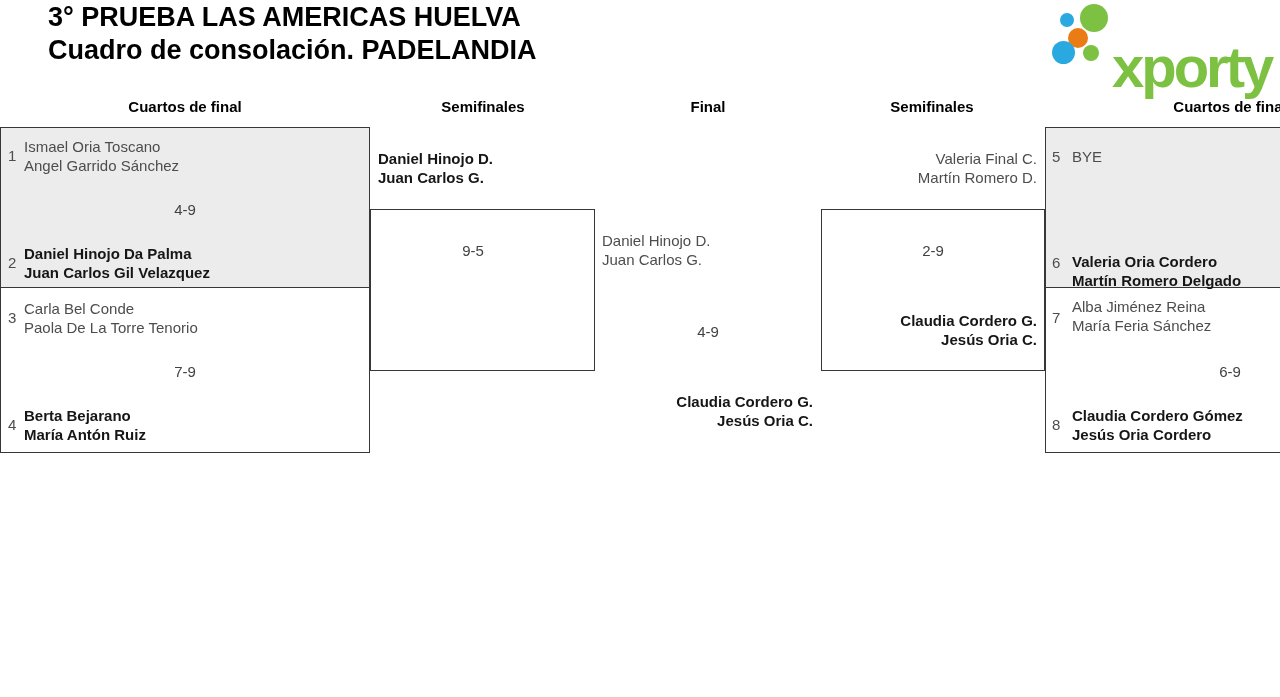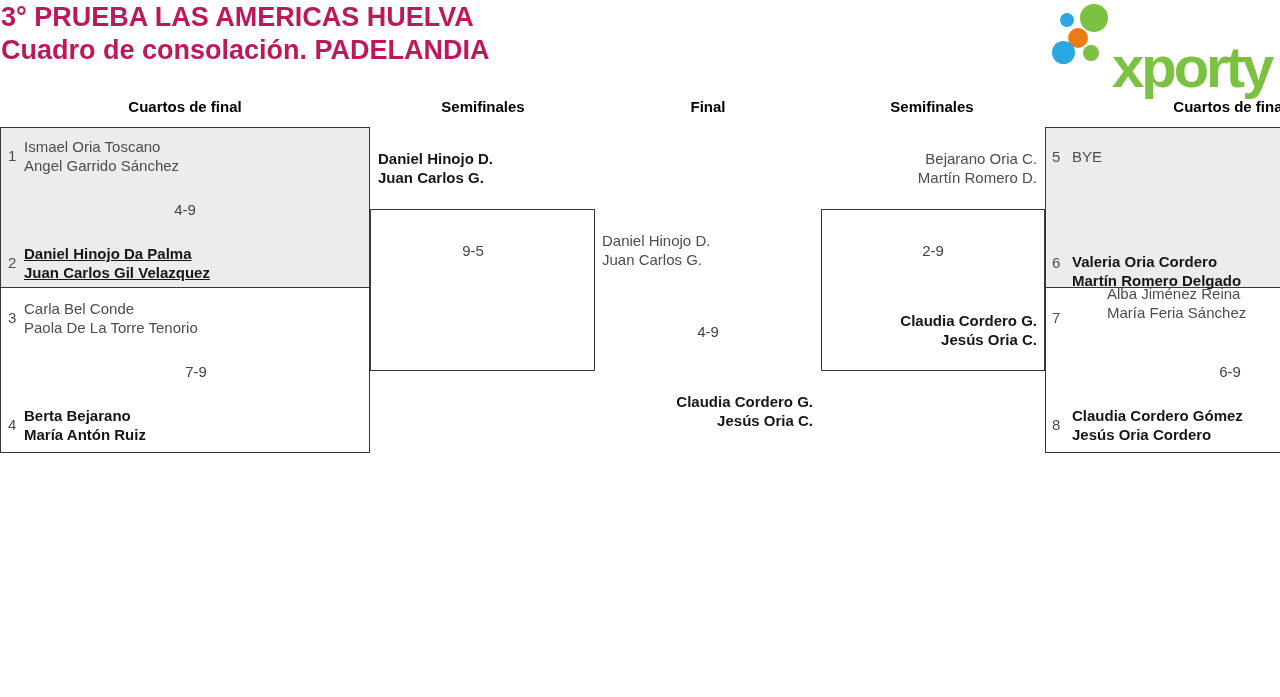--- a/index.html
+++ b/index.html
@@ -2,21 +2,21 @@
 <html><head>
 <meta charset="utf-8">
 <style>
   html,body{margin:0;padding:0;background:#fff;}
   .canvas{
     position:relative;width:1280px;height:697px;overflow:hidden;background:#ffffff;
     font-family:"Liberation Sans","DejaVu Sans",sans-serif;
   }
   .page-title{
     position:absolute;left:1px;top:1px;
-    font-size:27px;font-weight:700;line-height:33px;color:#be185d;letter-spacing:0;
+    font-size:27px;font-weight:700;line-height:33px;color:#000000;letter-spacing:0;padding-left:47px;
   }
   .round-header{
     position:absolute;top:98px;width:220px;text-align:center;
     font-size:15px;font-weight:700;color:#000;
   }
   .box{
     position:absolute;box-sizing:border-box;border:1.5px solid #373737;background:#ffffff;
   }
   .box.shaded{background:#ececec;}
   .seed{
@@ -70,31 +70,31 @@
   <div class="box shaded" style="left:1045px;top:127px;width:370px;height:161px;"></div>
   <div class="box" style="left:1045px;top:287px;width:370px;height:166px;"></div>
 
   <div class="seed" style="left:8px;top:146px;">1</div>
   <div class="team" style="left:24px;top:137px;">
     <div>Ismael Oria Toscano</div>
     <div>Angel Garrido Sánchez</div>
   </div>
   <div class="score" style="left:0;top:200px;width:370px;">4-9</div>
   <div class="seed" style="left:8px;top:253px;">2</div>
-  <div class="team winner" style="left:24px;top:244px;text-decoration:underline;">
+  <div class="team winner" style="left:24px;top:244px;">
     <div>Daniel Hinojo Da Palma</div>
     <div>Juan Carlos Gil Velazquez</div>
   </div>
 
   <div class="seed" style="left:8px;top:308px;">3</div>
   <div class="team" style="left:24px;top:299px;">
     <div>Carla Bel Conde</div>
     <div>Paola De La Torre Tenorio</div>
   </div>
-  <div class="score" style="left:0;top:362px;width:370px;padding-left:11px;">7-9</div>
+  <div class="score" style="left:0;top:362px;width:370px;">7-9</div>
   <div class="seed" style="left:8px;top:415px;">4</div>
   <div class="team winner" style="left:24px;top:406px;">
     <div>Berta Bejarano</div>
     <div>María Antón Ruiz</div>
   </div>
 
   <div class="team winner" style="left:378px;top:149px;">
     <div>Daniel Hinojo D.</div>
     <div>Juan Carlos G.</div>
   </div>
@@ -104,42 +104,42 @@
     <div>Daniel Hinojo D.</div>
     <div>Juan Carlos G.</div>
   </div>
   <div class="score" style="left:595px;top:322px;width:226px;">4-9</div>
   <div class="team winner right" style="right:467px;top:392px;">
     <div>Claudia Cordero G.</div>
     <div>Jesús Oria C.</div>
   </div>
 
   <div class="team right" style="right:243px;top:149px;">
-    <div>Bejarano Oria C.</div>
+    <div>Valeria Final C.</div>
     <div>Martín Romero D.</div>
   </div>
   <div class="score" style="left:821px;top:241px;width:224px;">2-9</div>
   <div class="team winner right" style="right:243px;top:311px;">
     <div>Claudia Cordero G.</div>
     <div>Jesús Oria C.</div>
   </div>
 
   <div class="seed" style="left:1052px;top:147px;">5</div>
   <div class="team" style="left:1072px;top:147px;">
     <div>BYE</div>
     <div></div>
   </div>
   <div class="seed" style="left:1052px;top:253px;">6</div>
   <div class="team winner" style="left:1072px;top:252px;">
     <div>Valeria Oria Cordero</div>
     <div>Martín Romero Delgado</div>
   </div>
 
   <div class="seed" style="left:1052px;top:308px;">7</div>
-  <div class="team" style="left:1072px;top:284px;margin-left:35px;">
+  <div class="team" style="left:1072px;top:297px;">
     <div>Alba Jiménez Reina</div>
     <div>María Feria Sánchez</div>
   </div>
   <div class="score" style="left:1045px;top:362px;width:370px;">6-9</div>
   <div class="seed" style="left:1052px;top:415px;">8</div>
   <div class="team winner" style="left:1072px;top:406px;">
     <div>Claudia Cordero Gómez</div>
     <div>Jesús Oria Cordero</div>
   </div>
 

